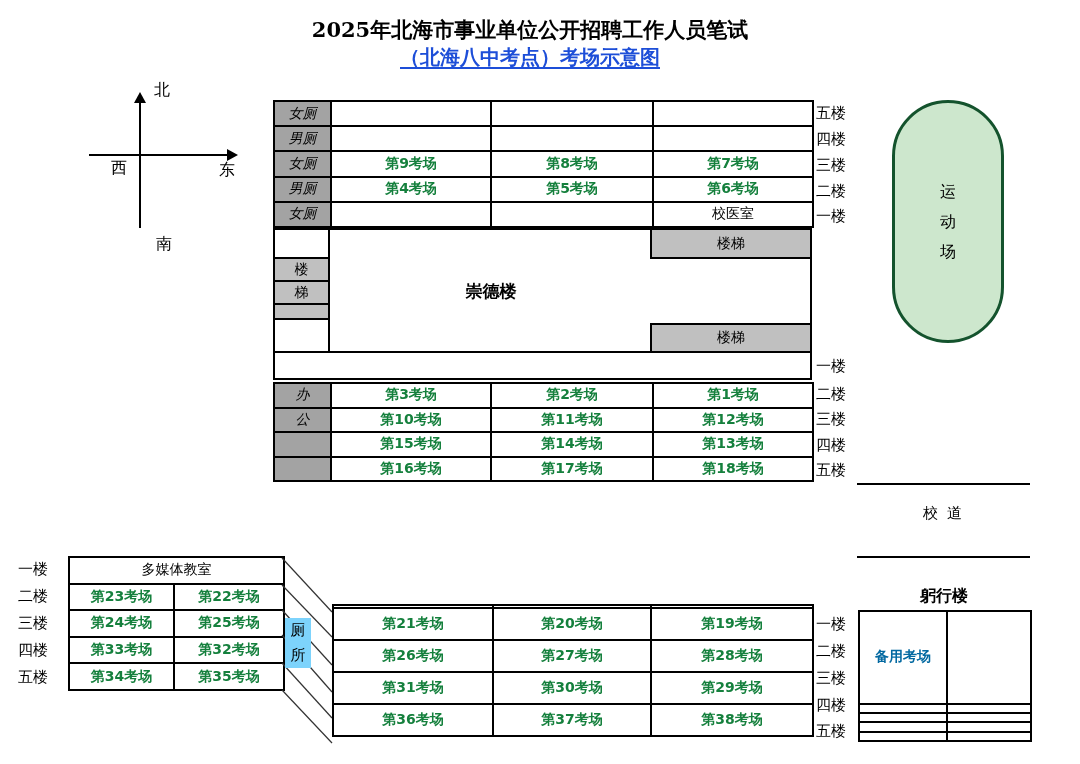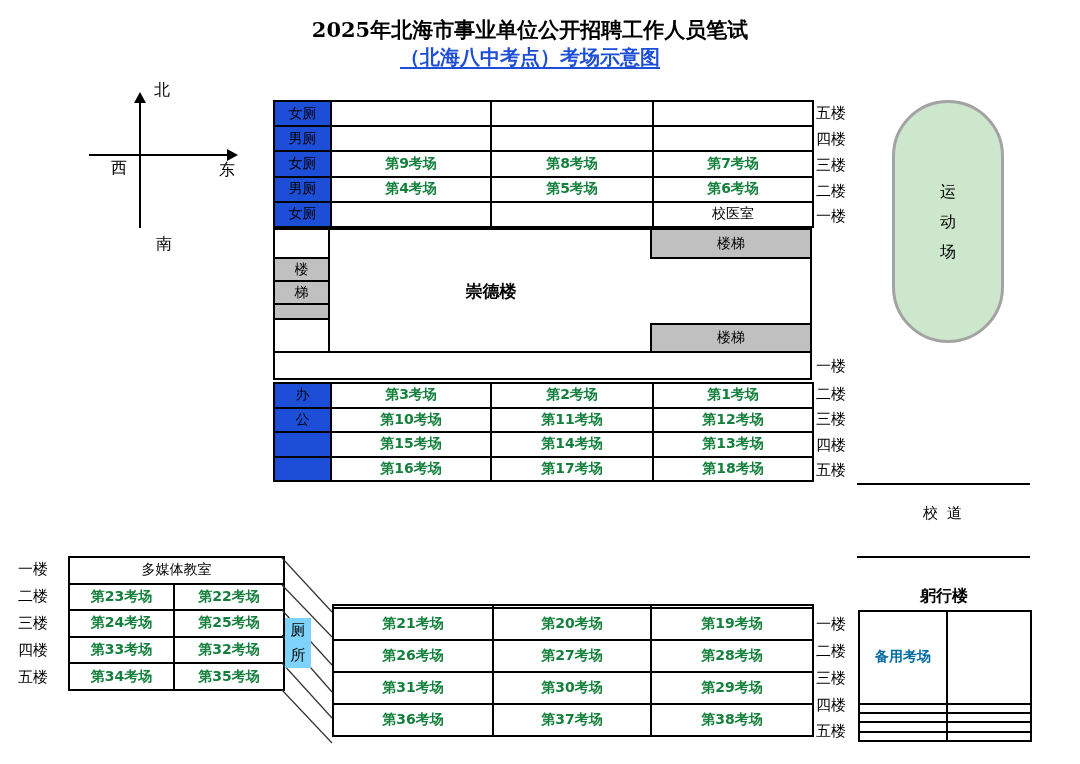--- a/index.html
+++ b/index.html
@@ -5,21 +5,21 @@
   html,body{margin:0;padding:0;background:#fff;}
   #canvas{position:relative;width:1080px;height:764px;background:#fff;overflow:hidden;
           font-family:"DejaVu Sans","Liberation Sans",sans-serif;color:#000;padding-left:8px;}
   .abs{position:absolute;box-sizing:border-box;}
   .center{text-align:center;}
   .ttl{font-family:"DejaVu Serif","Liberation Serif",serif;font-weight:bold;}
   
   table.tbl{position:absolute;border-collapse:collapse;table-layout:fixed;background:#fff;}
   table.tbl td{border:2px solid #000;text-align:center;vertical-align:middle;
                padding:0;font-size:14px;overflow:hidden;white-space:nowrap;}
-  td.g{background:#1d4ed8;}
+  td.g{background:#a3a3a3;font-style:italic;}
   td.room, .room{color:#15803d;font-weight:bold;font-size:14px;}
   td.bname{font-weight:normal;font-size:15px;}
   td.reserve{color:#0369a1;font-weight:bold;font-size:14px;}
   .flabel{position:absolute;width:44px;font-size:15px;line-height:18px;white-space:nowrap;}
   .cellbox{position:absolute;box-sizing:border-box;border:2px solid #000;background:#fff;
            display:flex;align-items:center;justify-content:center;font-size:14px;}
   .graybox{background:#c0c0c0;}
   .line{position:absolute;background:#000;}
   .hrule{position:absolute;border-top:2px solid #000;height:0;}
   .arrow-up{position:absolute;width:0;height:0;border-left:6px solid transparent;
@@ -142,21 +142,21 @@
   <div class="flabel" style="left:816px;top:130px;">四楼</div>
   <div class="flabel" style="left:816px;top:156px;">三楼</div>
   <div class="flabel" style="left:816px;top:182px;">二楼</div>
   <div class="flabel" style="left:816px;top:207px;">一楼</div>
   <div class="flabel" style="left:816px;top:357px;">一楼</div>
   <div class="flabel" style="left:816px;top:385px;">二楼</div>
   <div class="flabel" style="left:816px;top:410px;">三楼</div>
   <div class="flabel" style="left:816px;top:436px;">四楼</div>
   <div class="flabel" style="left:816px;top:461px;">五楼</div>
 
-  <div class="abs" style="left:892px;top:100px;width:112px;height:243px;border:3px solid #a3a3a3;border-radius:56px;background:#cde7cd;display:flex;align-items:center;justify-content:center;">
+  <div class="abs" style="left:892px;top:100px;width:112px;height:243px;border:3px solid #14532d;border-radius:56px;background:#cde7cd;display:flex;align-items:center;justify-content:center;">
     <div class="vtext" style="width:18px;font-size:16px;line-height:30px;">运动场</div>
   </div>
 
   <div class="hrule" style="left:857px;top:483px;width:173px;"></div>
   <div class="abs center" style="left:857px;top:504px;width:173px;font-size:15px;letter-spacing:2px;">校  道</div>
   <div class="hrule" style="left:857px;top:556px;width:173px;"></div>
 
   <div class="flabel" style="left:18px;top:560px;">一楼</div>
   <div class="flabel" style="left:18px;top:587px;">二楼</div>
   <div class="flabel" style="left:18px;top:614px;">三楼</div>

